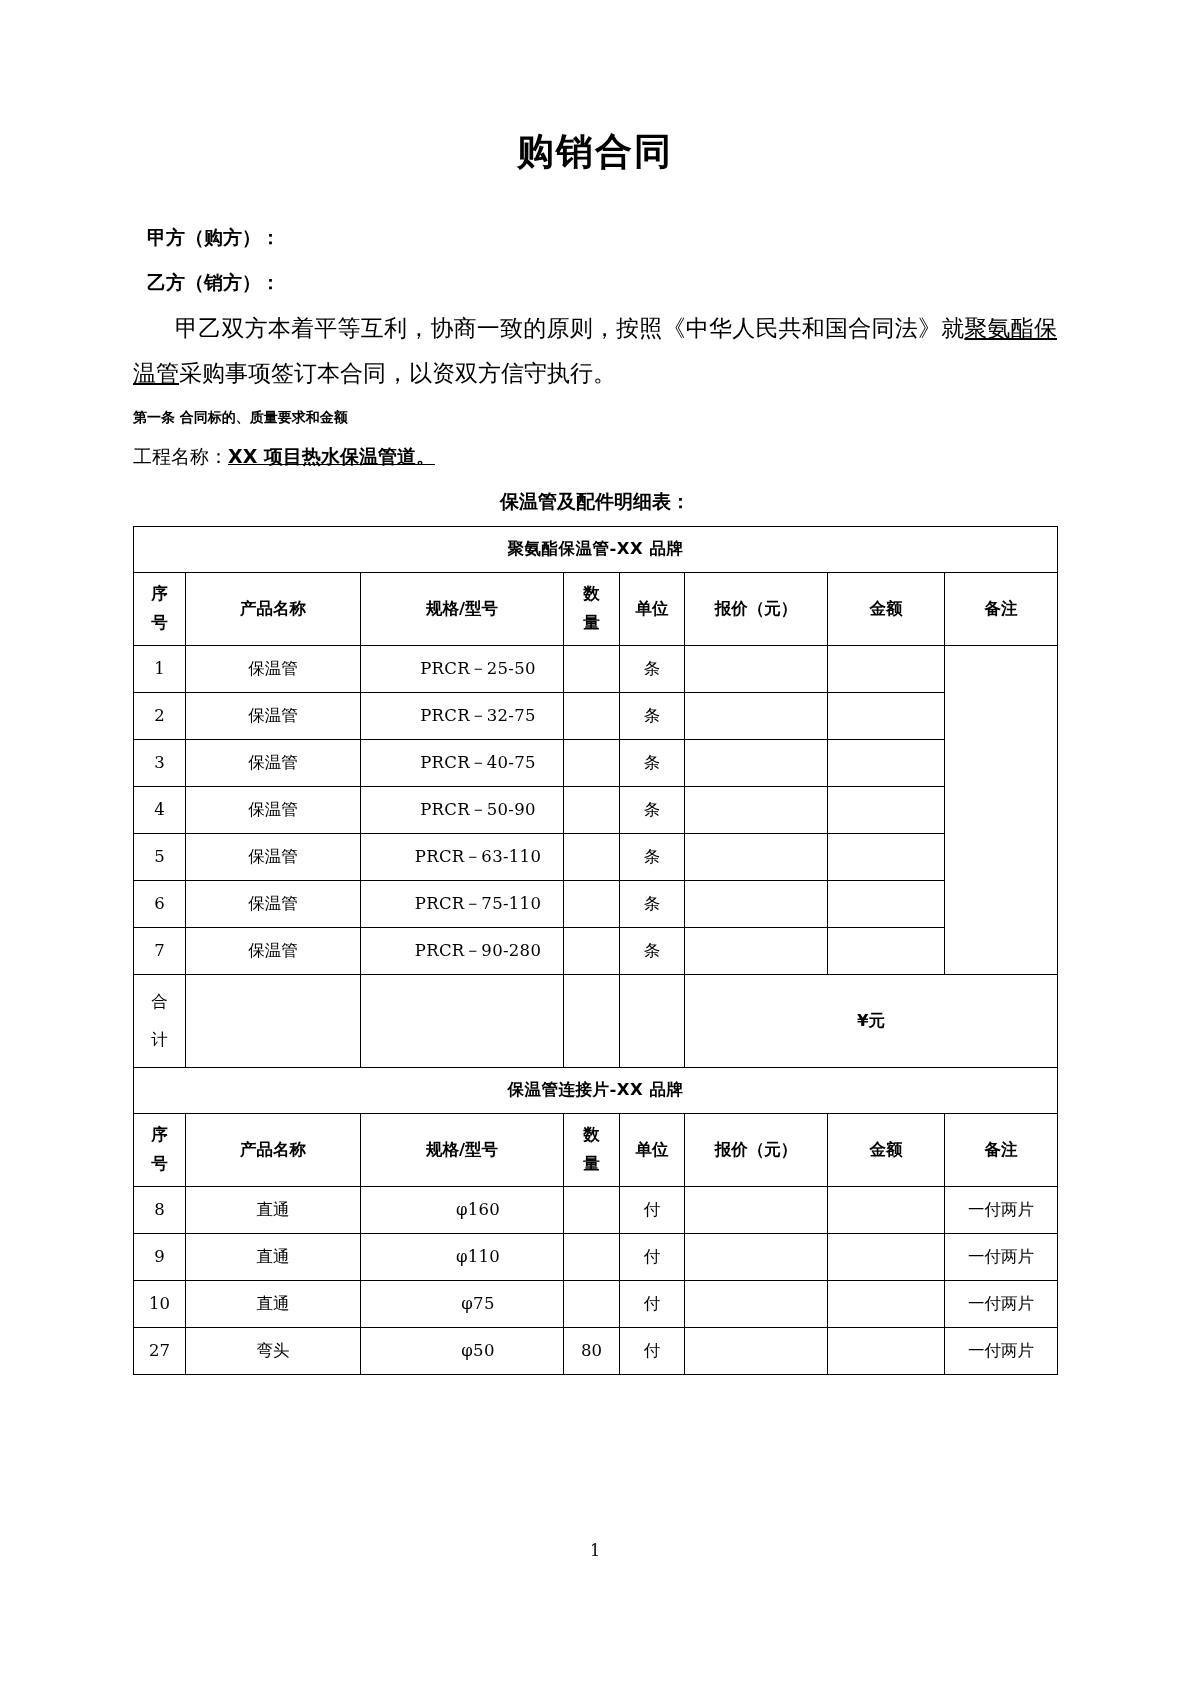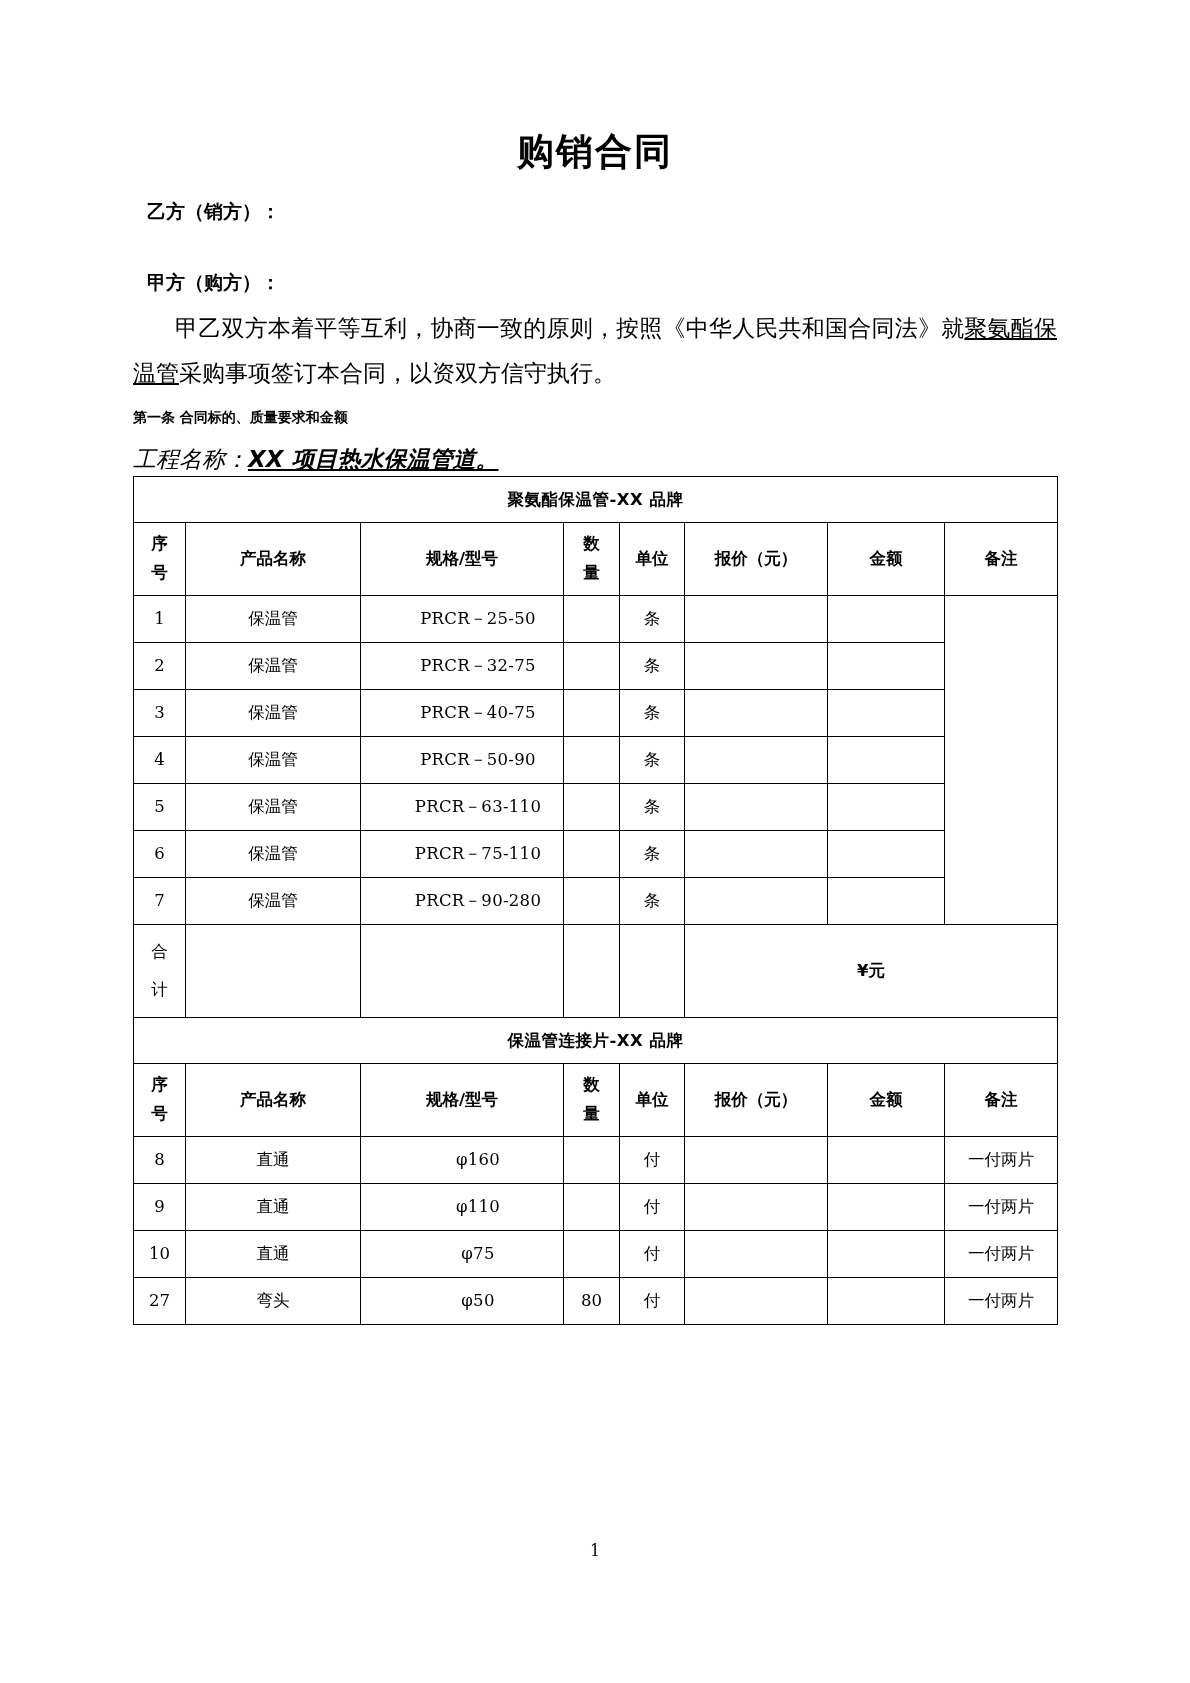--- a/index.html
+++ b/index.html
@@ -63,25 +63,24 @@
   .clause-title {
     font-size: 14px;
     font-weight: bold;
     margin: 0;
     padding-top: 11px;
     line-height: 1.5;
     font-family: "DejaVu Sans", "Liberation Sans", sans-serif;
   }
 
   .project-line {
-    font-size: 23px;
+    font-size: 19px;
     margin: 0;
     padding-top: 14px;
     line-height: 1.5;
-    font-style: italic;
   }
   .project-line .pname {
     font-weight: bold;
     text-decoration: underline;
     font-family: "DejaVu Sans", "Liberation Sans", sans-serif;
   }
 
   .table-caption {
     font-size: 19px;
     font-weight: bold;
@@ -170,29 +169,30 @@
   }
 </style>
 </head>
 <body>
 
 <div class="page">
   <div class="content">
 
     <h1 class="doc-title">购销合同</h1>
 
+    <p class="party-line party-a">甲方（购方）：</p>
     <p class="party-line party-b">乙方（销方）：</p>
-    <p class="party-line party-a">甲方（购方）：</p>
 
     <p class="body-para"><span>甲乙双方本着平等互利，协商一致的原则，按照《中华人民共和国合同法》就</span><span class="u">聚氨酯保温管</span><span>采购事项签订本合同，以资双方信守执行。</span></p>
 
     <p class="clause-title">第一条 合同标的、质量要求和金额</p>
 
     <p class="project-line"><span>工程名称：</span><span class="pname">XX 项目热水保温管道。</span></p>
 
+    <p class="table-caption">保温管及配件明细表：</p>
 
     <table class="spec">
       <colgroup>
         <col class="c-seq">
           <col class="c-name">
           <col class="c-spec">
           <col class="c-qty">
         <col class="c-unit">
           <col class="c-price">
           <col class="c-amt">

